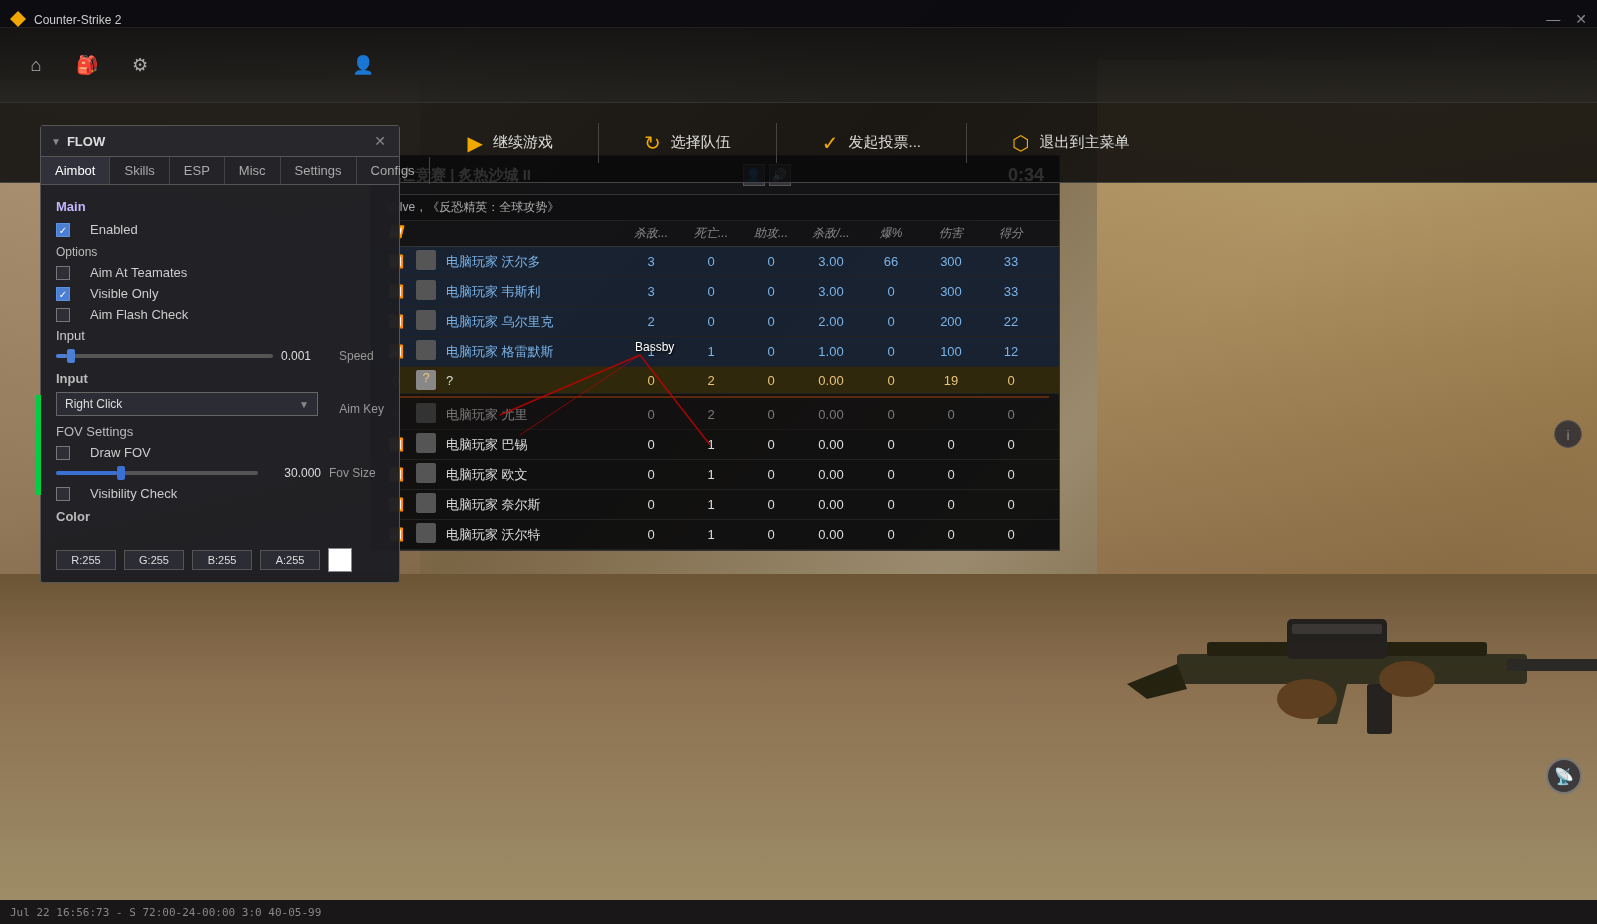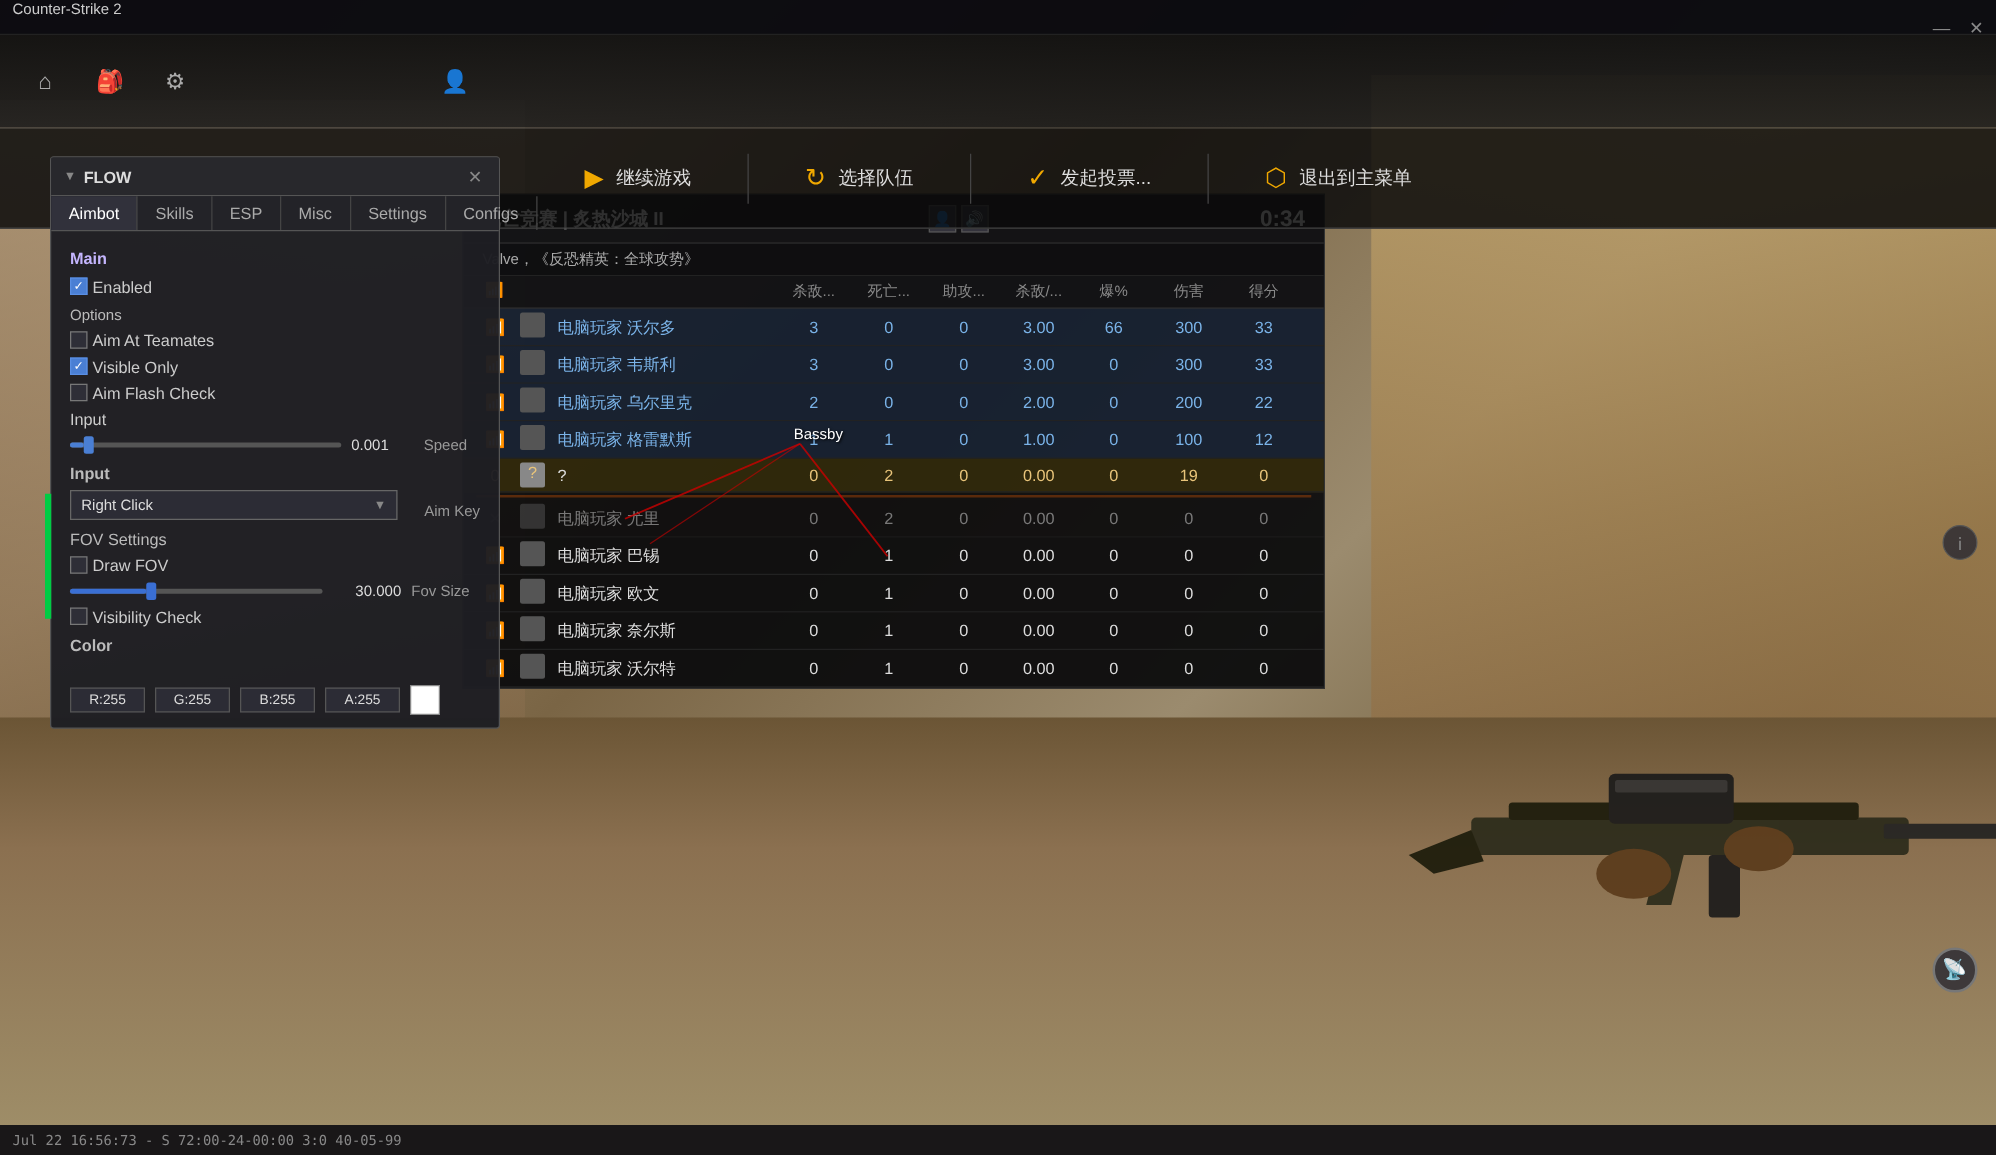--- a/index.html
+++ b/index.html
@@ -168,21 +168,21 @@
     }
     .score-table-header {
       display: grid;
       grid-template-columns: 30px 30px 180px 60px 60px 60px 60px 60px 60px 60px;
       padding: 4px 10px;
       background: rgba(20,20,22,0.9);
       border-bottom: 1px solid #333;
       color: #888;
       font-size: 12px;
     }
-    .score-table-header span { text-align: center; }
+    .score-table-header span { text-align: center; font-style: italic; }
     .score-row {
       display: grid;
       grid-template-columns: 30px 30px 180px 60px 60px 60px 60px 60px 60px 60px;
       padding: 3px 10px;
       border-bottom: 1px solid #222;
       align-items: center;
       font-size: 13px;
     }
     .score-row.team-ct {
       background: rgba(30,50,80,0.5);
@@ -267,22 +267,22 @@
     }
     .section-label {
       color: #c4b5fd;
       font-size: 13px;
       font-weight: bold;
       margin-bottom: 8px;
       margin-top: 4px;
     }
     .checkbox-row {
       display: flex;
-      align-items: flex-start;
-      gap: 4px;
+      align-items: flex-end;
+      gap: 20px;
       margin-bottom: 6px;
     }
     .checkbox-box {
       width: 14px; height: 14px;
       border: 1px solid #777;
       background: rgba(50,50,60,0.8);
       display: flex; align-items: center; justify-content: center;
       flex-shrink: 0;
     }
     .checkbox-box.checked {
@@ -515,24 +515,23 @@
     }
 
     
     .titlebar {
       position: absolute;
       top: 0; left: 0; right: 0;
       height: 28px;
       background: rgba(10,10,15,0.98);
       z-index: 300;
       display: flex;
-      align-items: flex-start;
+      align-items: flex-end;
       padding: 0 10px;
       border-bottom: 1px solid #222;
-      flex-direction: column;
     }
     .titlebar-icon {
       width: 16px; height: 16px;
       margin-right: 8px;
       background: #f0a800;
       clip-path: polygon(50% 0%, 100% 50%, 50% 100%, 0% 50%);
     }
     .titlebar-title {
       color: #ccc;
       font-size: 12px;

